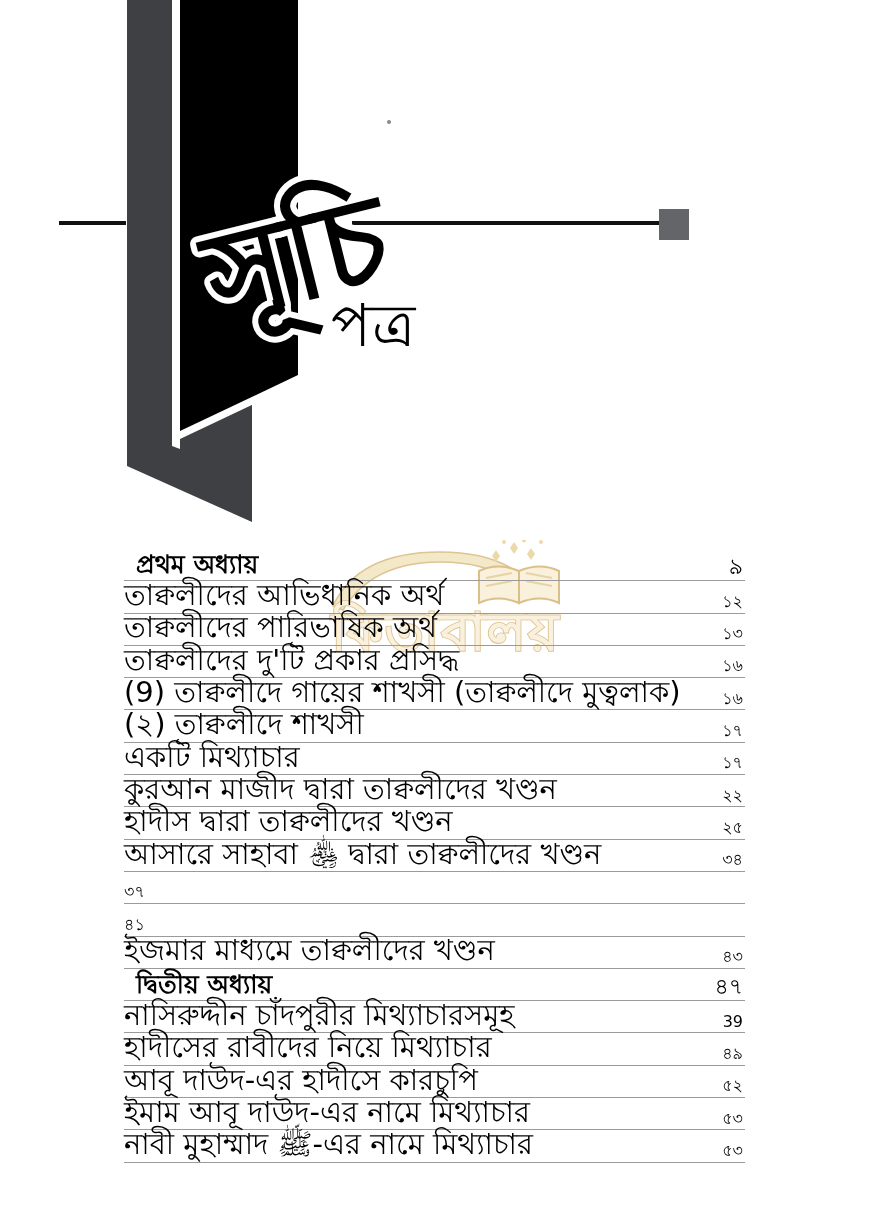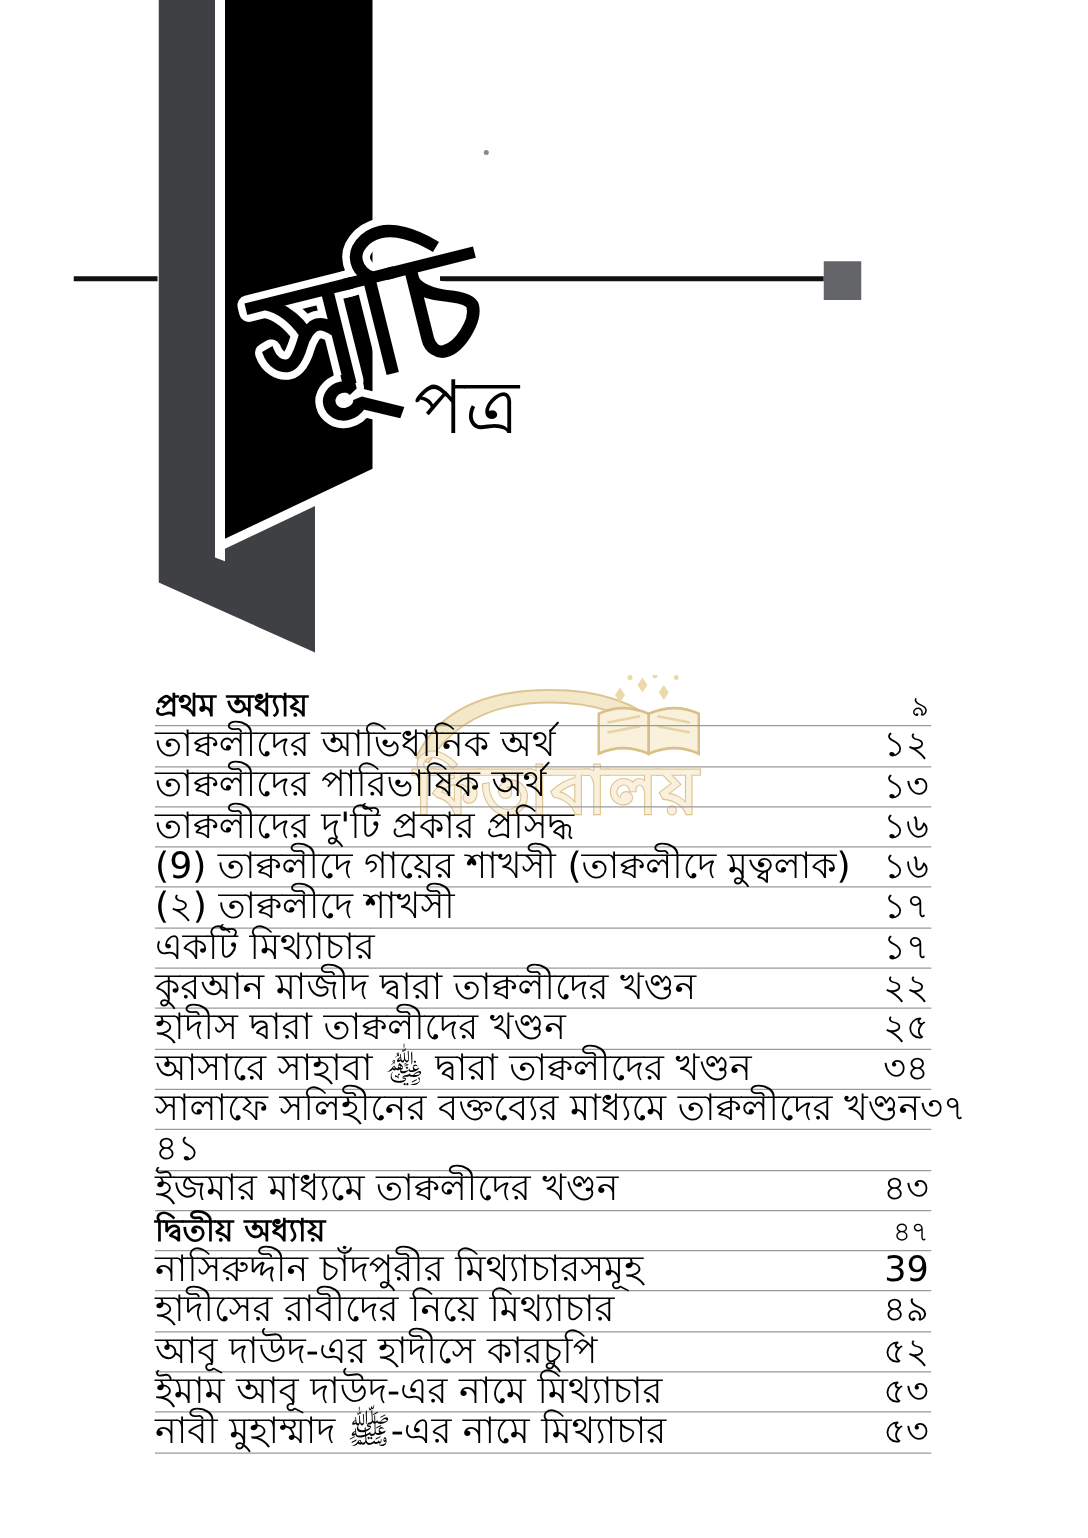--- a/index.html
+++ b/index.html
@@ -36,25 +36,25 @@
     height:32.3px;
     display:flex;justify-content:space-between;align-items:flex-end;
     border-bottom:1px solid var(--underline);
     padding-bottom:2px;
   }
   .toc-label{
     font-size:29px;color:var(--ink);line-height:1.05;
     white-space:nowrap;
   }
   .toc-page{
-    font-size:28px;color:var(--ink);line-height:1.05;
+    font-size:16px;color:var(--ink);line-height:1.05;
     padding-right:2px;
   }
   .toc-row.chapter .toc-label{
-    font-weight:bold;font-size:25px;
+    font-weight:bold;font-size:25px;margin-left:12px;
   }
   .toc-row.chapter .toc-page{font-size:22px;}
 </style>
 </head>
 <body>
 
 <div class="page">
 
   <svg class="header-art" width="870" height="560" viewBox="0 0 870 560">
 
@@ -139,21 +139,20 @@
       </div>
       <div class="toc-row">
         <span class="toc-label">হাদীস দ্বারা তাক্বলীদের খণ্ডন</span>
         <span class="toc-page">২৫</span>
       </div>
       <div class="toc-row">
         <span class="toc-label">আসারে সাহাবা ﵃ দ্বারা তাক্বলীদের খণ্ডন</span>
         <span class="toc-page">৩৪</span>
       </div>
       <div class="toc-row">
-        <span class="toc-label">সালাফে সলিহীনের বক্তব্যের মাধ্যমে তাক্বলীদের খণ্ডন</span>
         <span class="toc-page">৩৭</span>
       </div>
       <div class="toc-row">
         <span class="toc-page">৪১</span>
       </div>
       <div class="toc-row">
         <span class="toc-label">ইজমার মাধ্যমে তাক্বলীদের খণ্ডন</span>
         <span class="toc-page">৪৩</span>
       </div>
       <div class="toc-row chapter">

